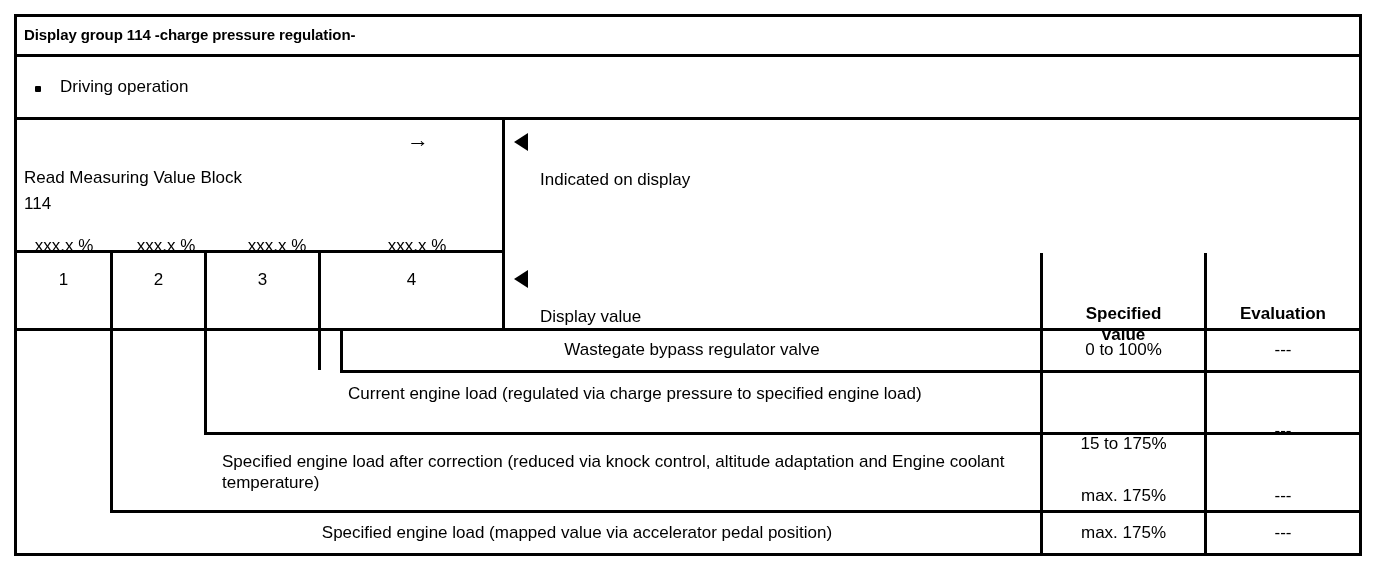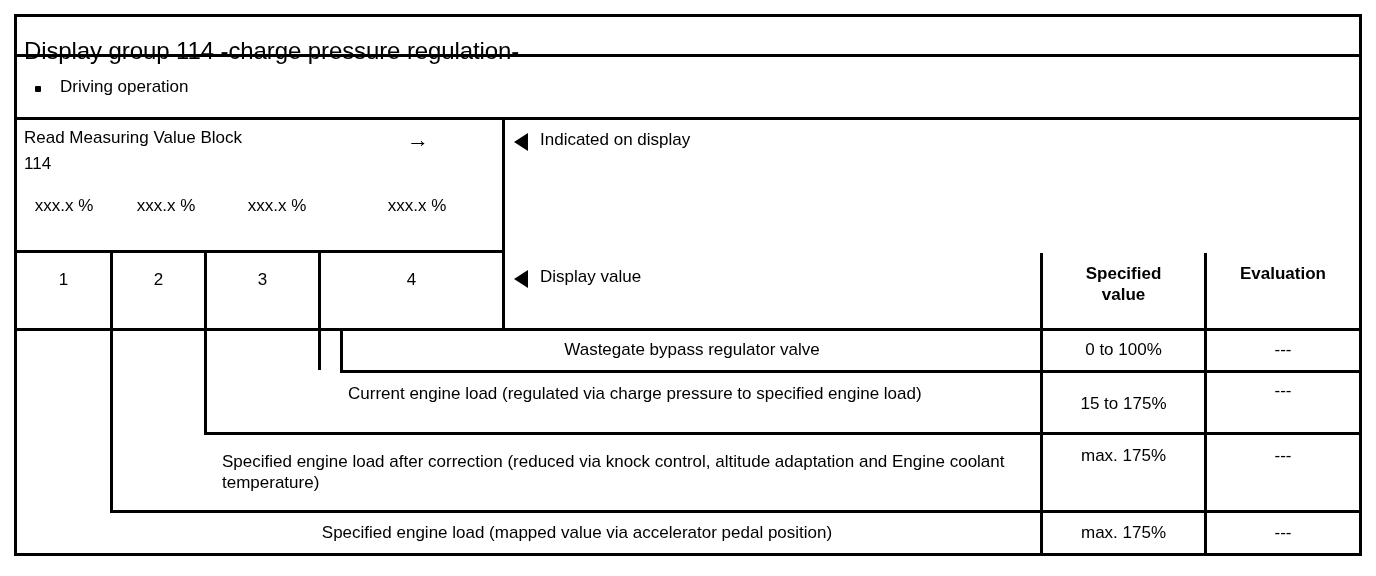--- a/index.html
+++ b/index.html
@@ -34,34 +34,33 @@
     position: absolute;
     box-sizing: border-box;
     display: flex;
     font-size: 17px;
     line-height: 1.22;
   }
   .cell > span { display: block; width: 100%; }
 
   .al-left   { justify-content: flex-start; }
   .al-center { justify-content: center; text-align: center; }
-  .av-top    { align-items: flex-start; }
+  .av-top    { align-items: flex-start; margin-top: 40px; }
   .av-center { align-items: center; }
 
   .t-left   { text-align: left; }
   .t-center { text-align: center; }
 
   .bold { font-weight: bold; }
 
   
   .title {
-    font-size: 24px;
-    font-weight: normal;
+    font-size: 15px;
+    font-weight: bold;
     letter-spacing: -0.1px;
-    margin-top: 15px;
   }
 
   
   .bullet-dot {
     position: absolute;
     width: 6px;
     height: 6px;
     background: #000000;
     border-radius: 1px;
   }

